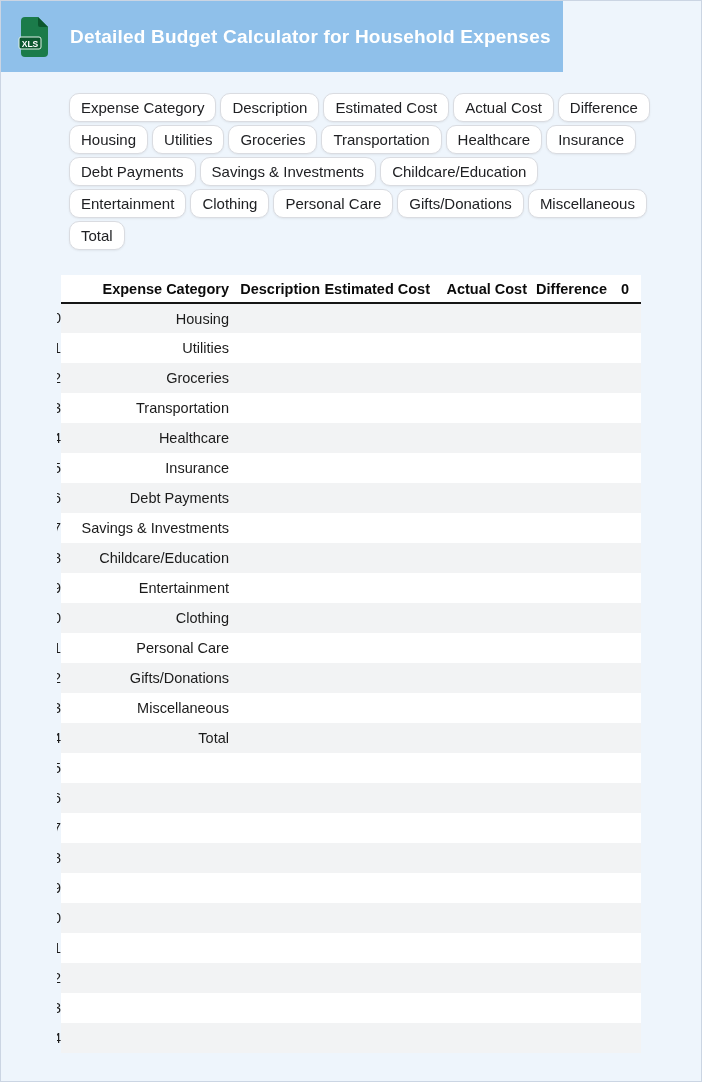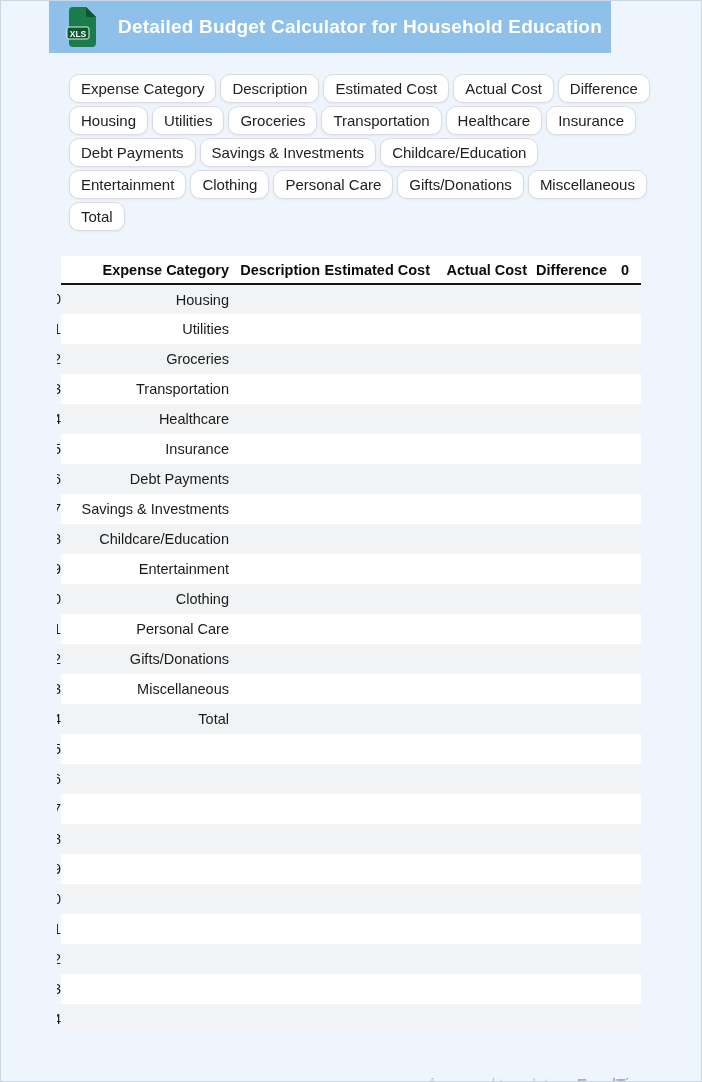--- a/index.html
+++ b/index.html
@@ -7,24 +7,24 @@
     width:702px; height:1082px;
     background:#EEF5FC;
     border:1px solid #CBD5E3;
     box-sizing:border-box;
     font-family:"Liberation Sans", sans-serif;
     overflow:hidden;
     position:relative;
   }
   
   .header-bar {
-    width:562px; height:52px;
+    width:562px; height:71px;
     background:#8FC0EA;
     display:flex; align-items:center;
-    padding-left:17px; box-sizing:border-box;margin-left:48px;
+    padding-left:17px; box-sizing:border-box;
   }
   .file-icon { width:32px; height:42px; display:inline-block; flex:0 0 auto; }
   .page-title {
     font-size:19px; font-weight:bold; color:#ffffff;
     margin:0 0 0 20px; letter-spacing:.2px; white-space:nowrap;
   }
   
   .chips {
     width:586px; margin:21px 0 0 68px;
     display:flex; flex-wrap:wrap; gap:3px 4px;
@@ -78,21 +78,21 @@
 
   <div class="header-bar">
     <span class="file-icon">
       <svg viewBox="0 0 32 42" width="32" height="42" xmlns="http://www.w3.org/2000/svg">
         <path d="M7 1 h13 l10 10 v26 a4 4 0 0 1 -4 4 H7 a4 4 0 0 1 -4 -4 V5 a4 4 0 0 1 4 -4 Z" fill="#1B7B4A"></path>
         <path d="M20 1 l10 10 h-8 a2 2 0 0 1 -2 -2 Z" fill="#0B572E"></path>
         <rect x="1" y="21" width="22" height="12" rx="2" fill="#0B572E" stroke="#DFF2E7" stroke-width="1"></rect>
         <text x="12" y="30.5" text-anchor="middle" font-family="Liberation Sans, sans-serif" font-size="8.5" font-weight="bold" fill="#ffffff">XLS</text>
       </svg>
     </span>
-    <h1 class="page-title">Detailed Budget Calculator for Household Education</h1>
+    <h1 class="page-title">Detailed Budget Calculator for Household Expenses</h1>
   </div>
 
   <div class="chips">
 
   <button class="chip">Expense Category</button>
       <button class="chip">Description</button>
       <button class="chip">Estimated Cost</button>
       <button class="chip">Actual Cost</button>
       <button class="chip">Difference</button>
       <button class="chip">Housing</button>

